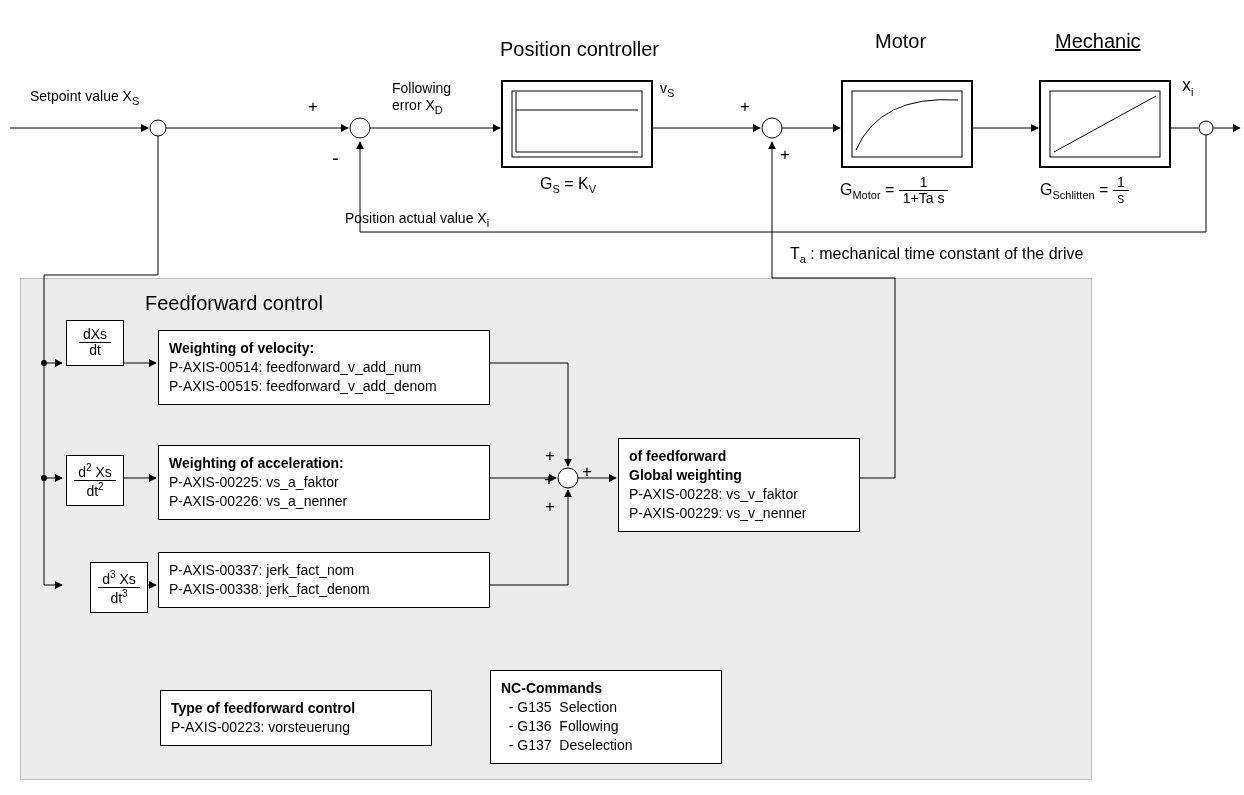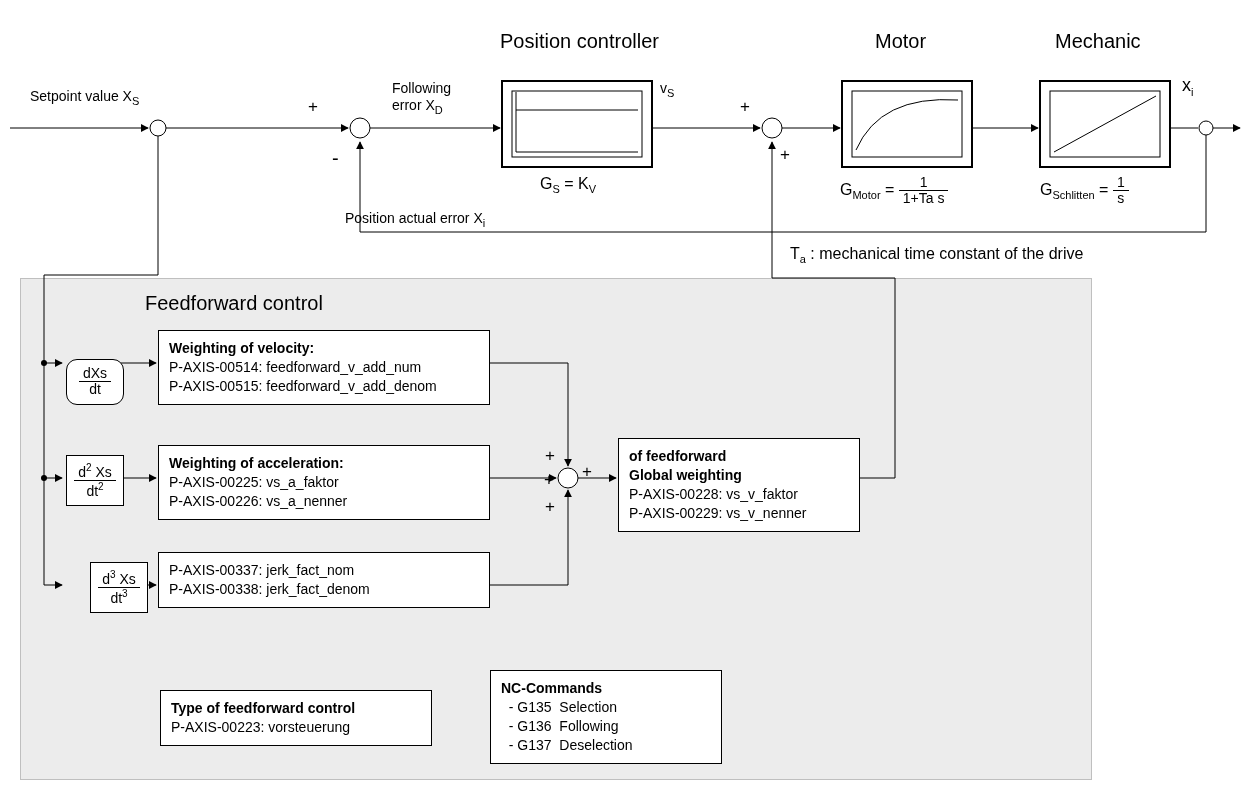--- a/index.html
+++ b/index.html
@@ -122,23 +122,23 @@
   <circle cx="568" cy="478" r="10" fill="#fff" stroke="#000"></circle>
 
   <line x1="578" y1="478" x2="616" y2="478" stroke="#000" marker-end="url(#arrow)"></line>
 
   <line x1="860" y1="478" x2="895" y2="478" stroke="#000"></line>
   <line x1="895" y1="478" x2="895" y2="278" stroke="#000"></line>
   <line x1="895" y1="278" x2="772" y2="278" stroke="#000"></line>
   <line x1="772" y1="278" x2="772" y2="142" stroke="#000" marker-end="url(#arrow)"></line>
 </svg>
 
-<div class="label" style="left:500px; top:30px; font-size:20px;">Position controller</div>
+<div class="label" style="left:500px; top:38px; font-size:20px;">Position controller</div>
 <div class="label" style="left:875px; top:30px; font-size:20px;">Motor</div>
-<div class="label" style="left:1055px; top:30px; font-size:20px;">Mechanic</div>
+<div class="label" style="left:1055px; top:30px; font-size:20px;text-decoration:underline;">Mechanic</div>
 
 <div class="label" style="left:30px; top:88px;">
   <span>Setpoint value X</span><span class="sub">S</span>
 </div>
 
 <div class="label" style="left:392px; top:80px; line-height:1.2;">
   <span>Following</span><br>
   <span>error X</span><span class="sub">D</span>
 </div>
 
@@ -164,30 +164,30 @@
 <div class="label" style="left:1040px; top:175px; font-size:16px;">
   <span>G</span><span class="sub">Schlitten</span><span> = </span>
   <span class="frac"><span class="num">1</span><span class="den">s</span></span>
 </div>
 
 <div class="label" style="left:1182px; top:75px; font-size:18px;">
   <span>x</span><span class="sub">i</span>
 </div>
 
 <div class="label" style="left:345px; top:210px;">
-  <span>Position actual error X</span><span class="sub">i</span>
+  <span>Position actual value X</span><span class="sub">i</span>
 </div>
 
 <div class="label" style="left:790px; top:245px; font-size:16px;">
   <span>T</span><span class="sub">a</span><span> : mechanical time constant of the drive</span>
 </div>
 
 <div class="label" style="left:145px; top:292px; font-size:20px;">Feedforward control</div>
 
-<div class="deriv-box" style="left:66px; top:359px;border-radius:11px;">
+<div class="deriv-box" style="left:66px; top:320px;">
   <span class="frac"><span class="num">dXs</span><span class="den">dt</span></span>
 </div>
 <div class="deriv-box" style="left:66px; top:455px;">
   <span class="frac">
     <span class="num"><span>d</span><span class="sup">2</span><span> Xs</span></span>
     <span class="den"><span>dt</span><span class="sup">2</span></span>
   </span>
 </div>
 <div class="deriv-box" style="left:66px; top:562px;margin-left:24px;">
   <span class="frac">

